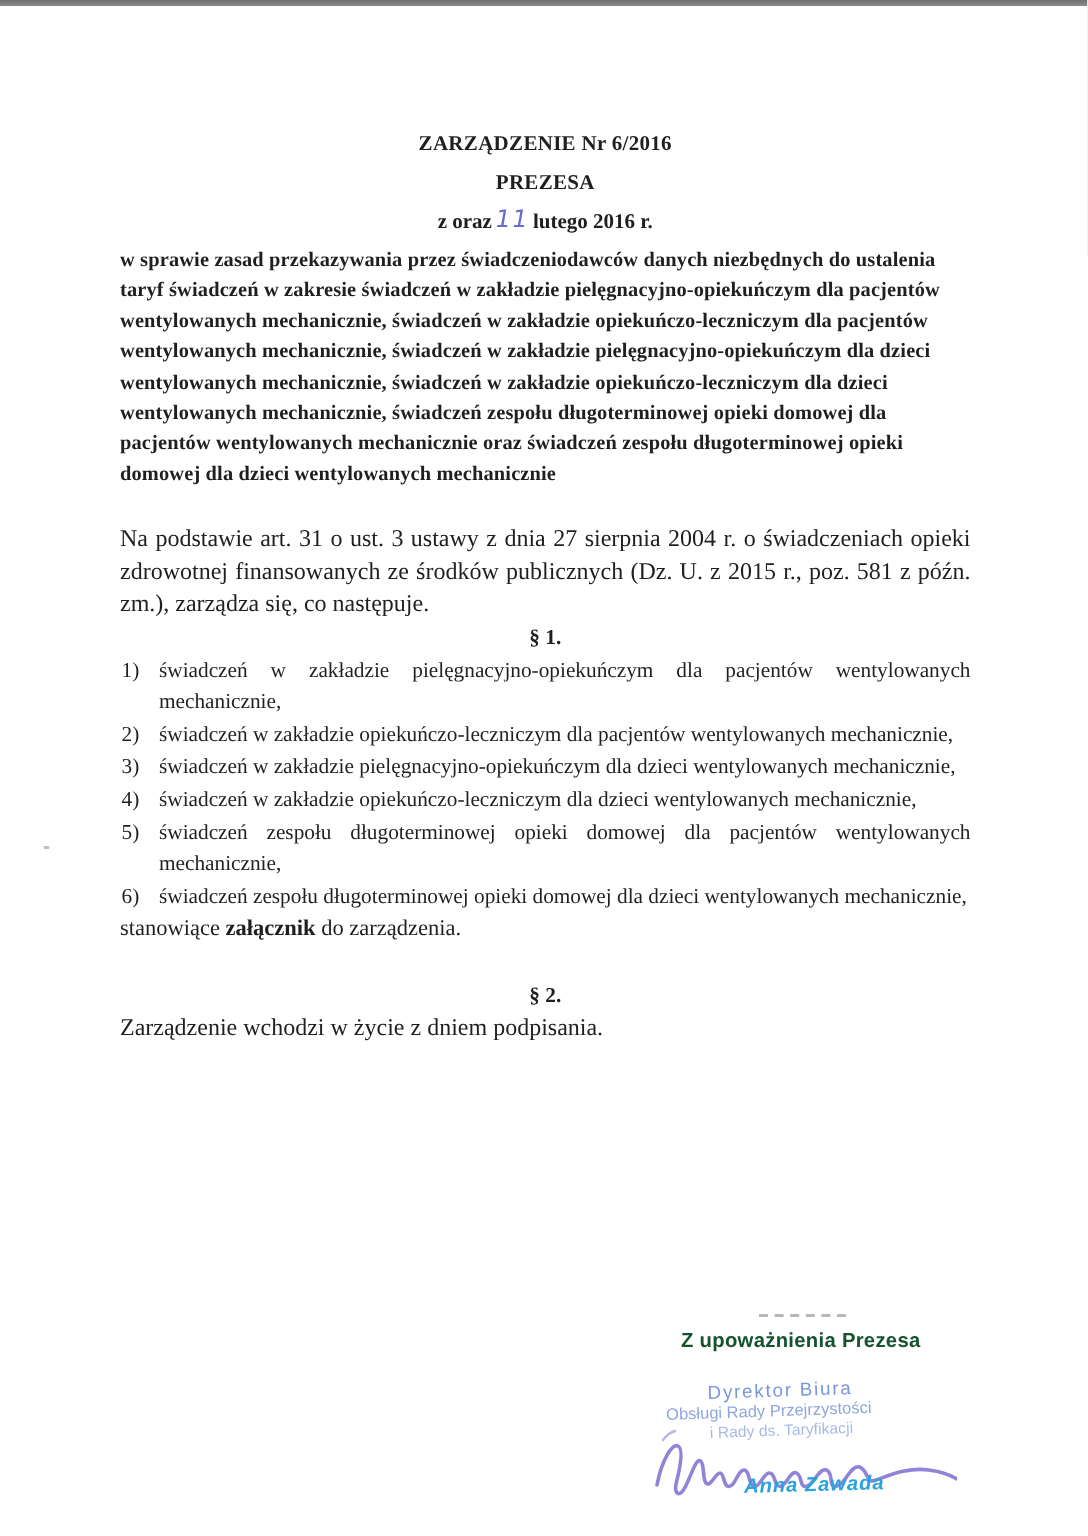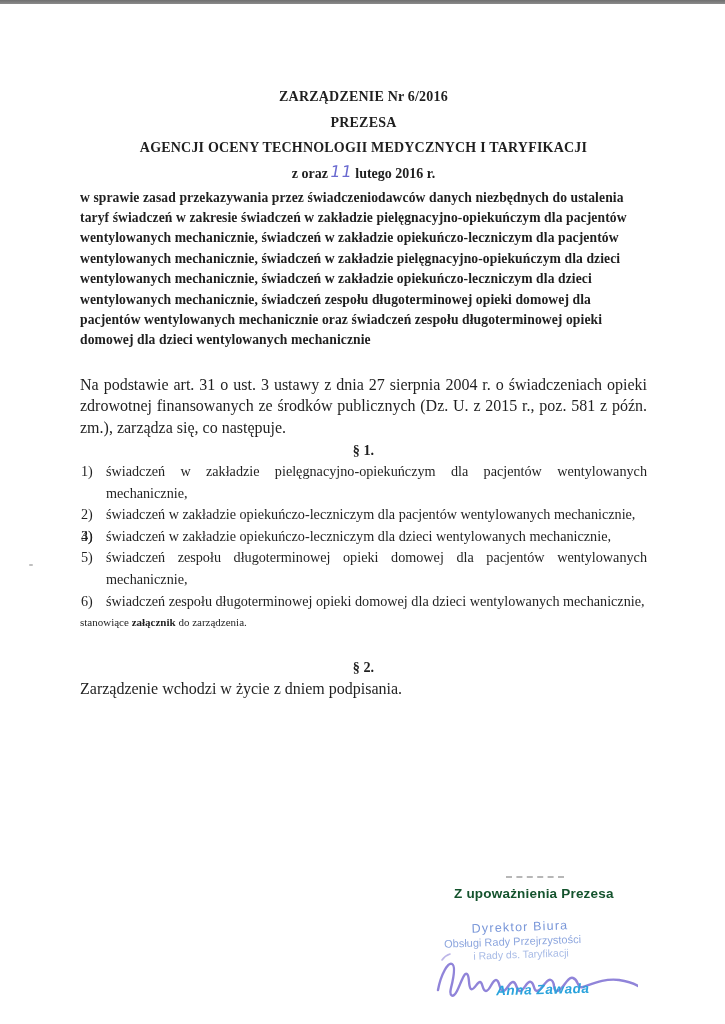--- a/index.html
+++ b/index.html
@@ -80,21 +80,21 @@
     padding-left: 26px;
     text-align: justify;
     font-size: 14.2px;
     line-height: 21.6px;
   }
   ol.num-list li .num {
     position: absolute;
     left: 1px;
     top: 0;
   }
-  .closing-line { font-size: 11px; line-height: 21.6px; }
+  .closing-line { font-size: 15px; line-height: 21.6px; }
   .bold { font-weight: bold; }
   .sig-block {
     position: absolute;
     left: 428px;
     top: 872px;
     width: 240px;
     font-family: "Liberation Sans", sans-serif;
   }
   .sig-dashes {
     position: absolute;
@@ -160,41 +160,41 @@
 </head>
 <body>
 
 <div class="page">
   <div class="scan-edge-top"></div>
   <div class="artifact-dot"></div>
 
   <div class="content">
     <div class="h-line">ZARZĄDZENIE Nr 6/2016</div>
     <div class="h-line">PREZESA</div>
-    <div class="h-line">AGENCJI OCENY TECHNOLOGII MEDYCZNYCH I TARYFIKACJI</div>
     <div class="date-line">
       <span>z oraz</span><span class="hand-date">11</span><span>lutego 2016 r.</span>
     </div>
     <div class="subject">w sprawie zasad przekazywania przez świadczeniodawców danych niezbędnych do ustalenia taryf świadczeń w zakresie świadczeń w zakładzie pielęgnacyjno-opiekuńczym dla pacjentów wentylowanych mechanicznie, świadczeń w zakładzie opiekuńczo-leczniczym dla pacjentów wentylowanych mechanicznie, świadczeń w zakładzie pielęgnacyjno-opiekuńczym dla dzieci wentylowanych mechanicznie, świadczeń w zakładzie opiekuńczo-leczniczym dla dzieci wentylowanych mechanicznie, świadczeń zespołu długoterminowej opieki domowej dla pacjentów wentylowanych mechanicznie oraz świadczeń zespołu długoterminowej opieki domowej dla dzieci wentylowanych mechanicznie</div>
 
     <div class="body-text preamble">Na podstawie art. 31 o ust. 3 ustawy z dnia 27 sierpnia 2004 r. o świadczeniach opieki zdrowotnej finansowanych ze środków publicznych (Dz. U. z 2015 r., poz. 581 z późn. zm.), zarządza się, co następuje.</div>
 
     <div class="sec-heading">§ 1.</div>
 
     <ol class="num-list">
       <li>
         <span class="num">1)</span>
         <span>świadczeń w zakładzie pielęgnacyjno-opiekuńczym dla pacjentów wentylowanych mechanicznie,</span>
       </li>
       <li>
         <span class="num">2)</span>
         <span>świadczeń w zakładzie opiekuńczo-leczniczym dla pacjentów wentylowanych mechanicznie,</span>
       </li>
       <li>
         <span class="num">3)</span>
+        <span>świadczeń w zakładzie pielęgnacyjno-opiekuńczym dla dzieci wentylowanych mechanicznie,</span>
       </li>
       <li>
         <span class="num">4)</span>
         <span>świadczeń w zakładzie opiekuńczo-leczniczym dla dzieci wentylowanych mechanicznie,</span>
       </li>
       <li>
         <span class="num">5)</span>
         <span>świadczeń zespołu długoterminowej opieki domowej dla pacjentów wentylowanych mechanicznie,</span>
       </li>
       <li>

